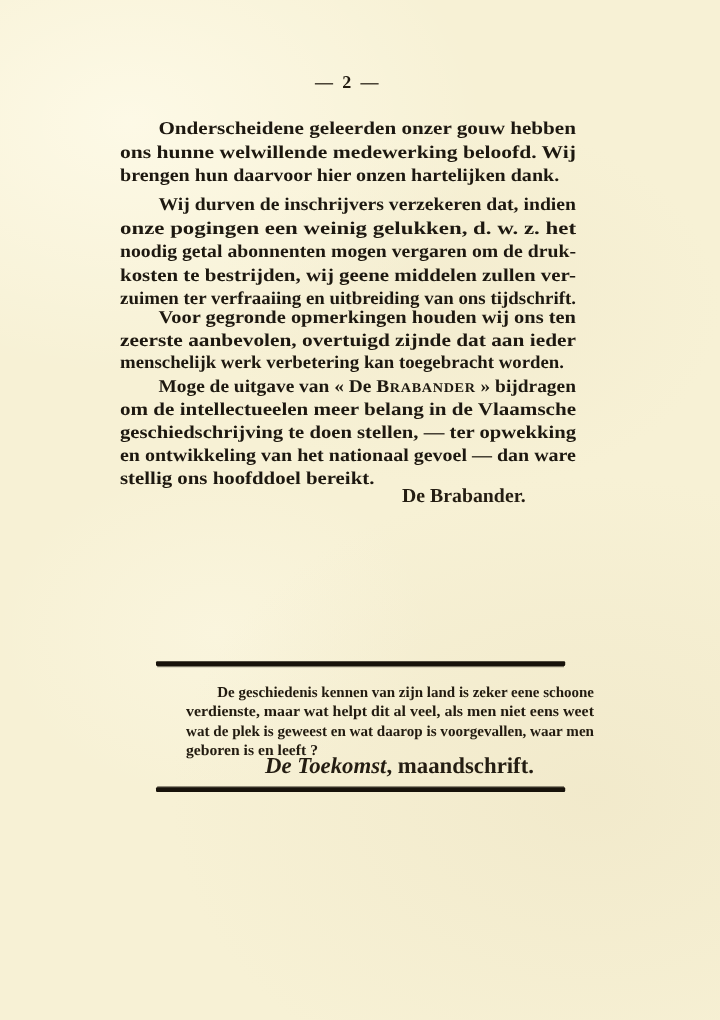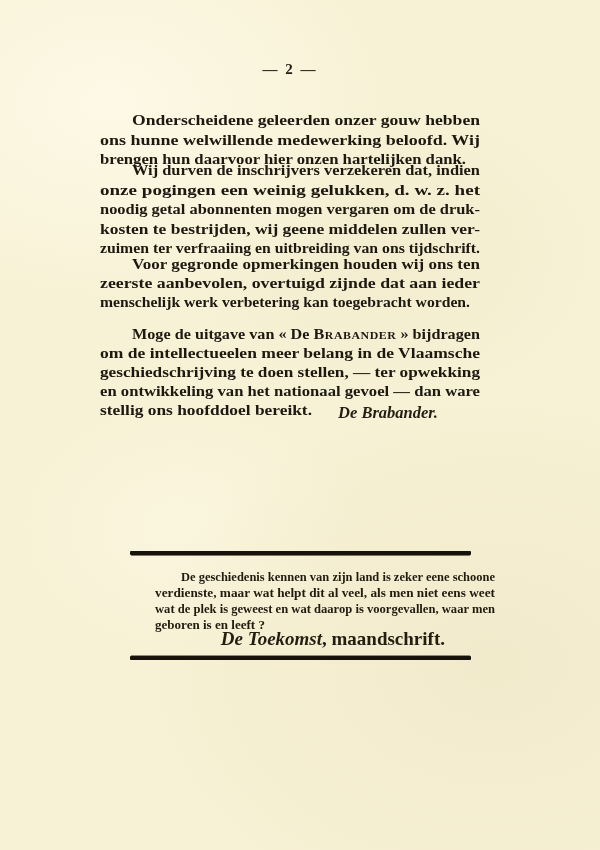--- a/index.html
+++ b/index.html
@@ -25,41 +25,40 @@
   .pageno {
     position: absolute;
     top: 61px; left: 100px; width: 380px;
     text-align: center;
     font-weight: 700;
     font-size: 15px;
     letter-spacing: 2px;
     color: #211a10;
   }
   .para { position: absolute; left: 100px; width: 380px; }
-  .p1 { top: 111px; }
+  .p1 { top: 98px; }
   .p2 { top: 161px; }
   .p3 { top: 255px; }
-  .p4 { top: 325px; }
+  .p4 { top: 313px; }
   svg.jl { display: block; overflow: visible; }
   .p1 svg.jl, .p2 svg.jl { width: 380px; height: 19.5px; }
   .p3 svg.jl, .p4 svg.jl { width: 380px; height: 19px; }
   svg.jl text {
     font-family: "Liberation Serif", serif;
     font-weight: 700;
     font-size: 15px;
     fill: #1d1810;
   }
   .sc { font-variant: small-caps; letter-spacing: .5px; }
   .signature {
     position: absolute;
     top: 403px; left: 100px; width: 380px;
     box-sizing: border-box;
     padding-right: 42px;
     text-align: right;
-    font-style: italic;
     font-weight: 700;
     font-size: 16.5px;
     color: #241d12;
   }
   .rule {
     position: absolute;
     left: 130px;
     width: 341px;
     height: 4px;
     background: #17120a;

